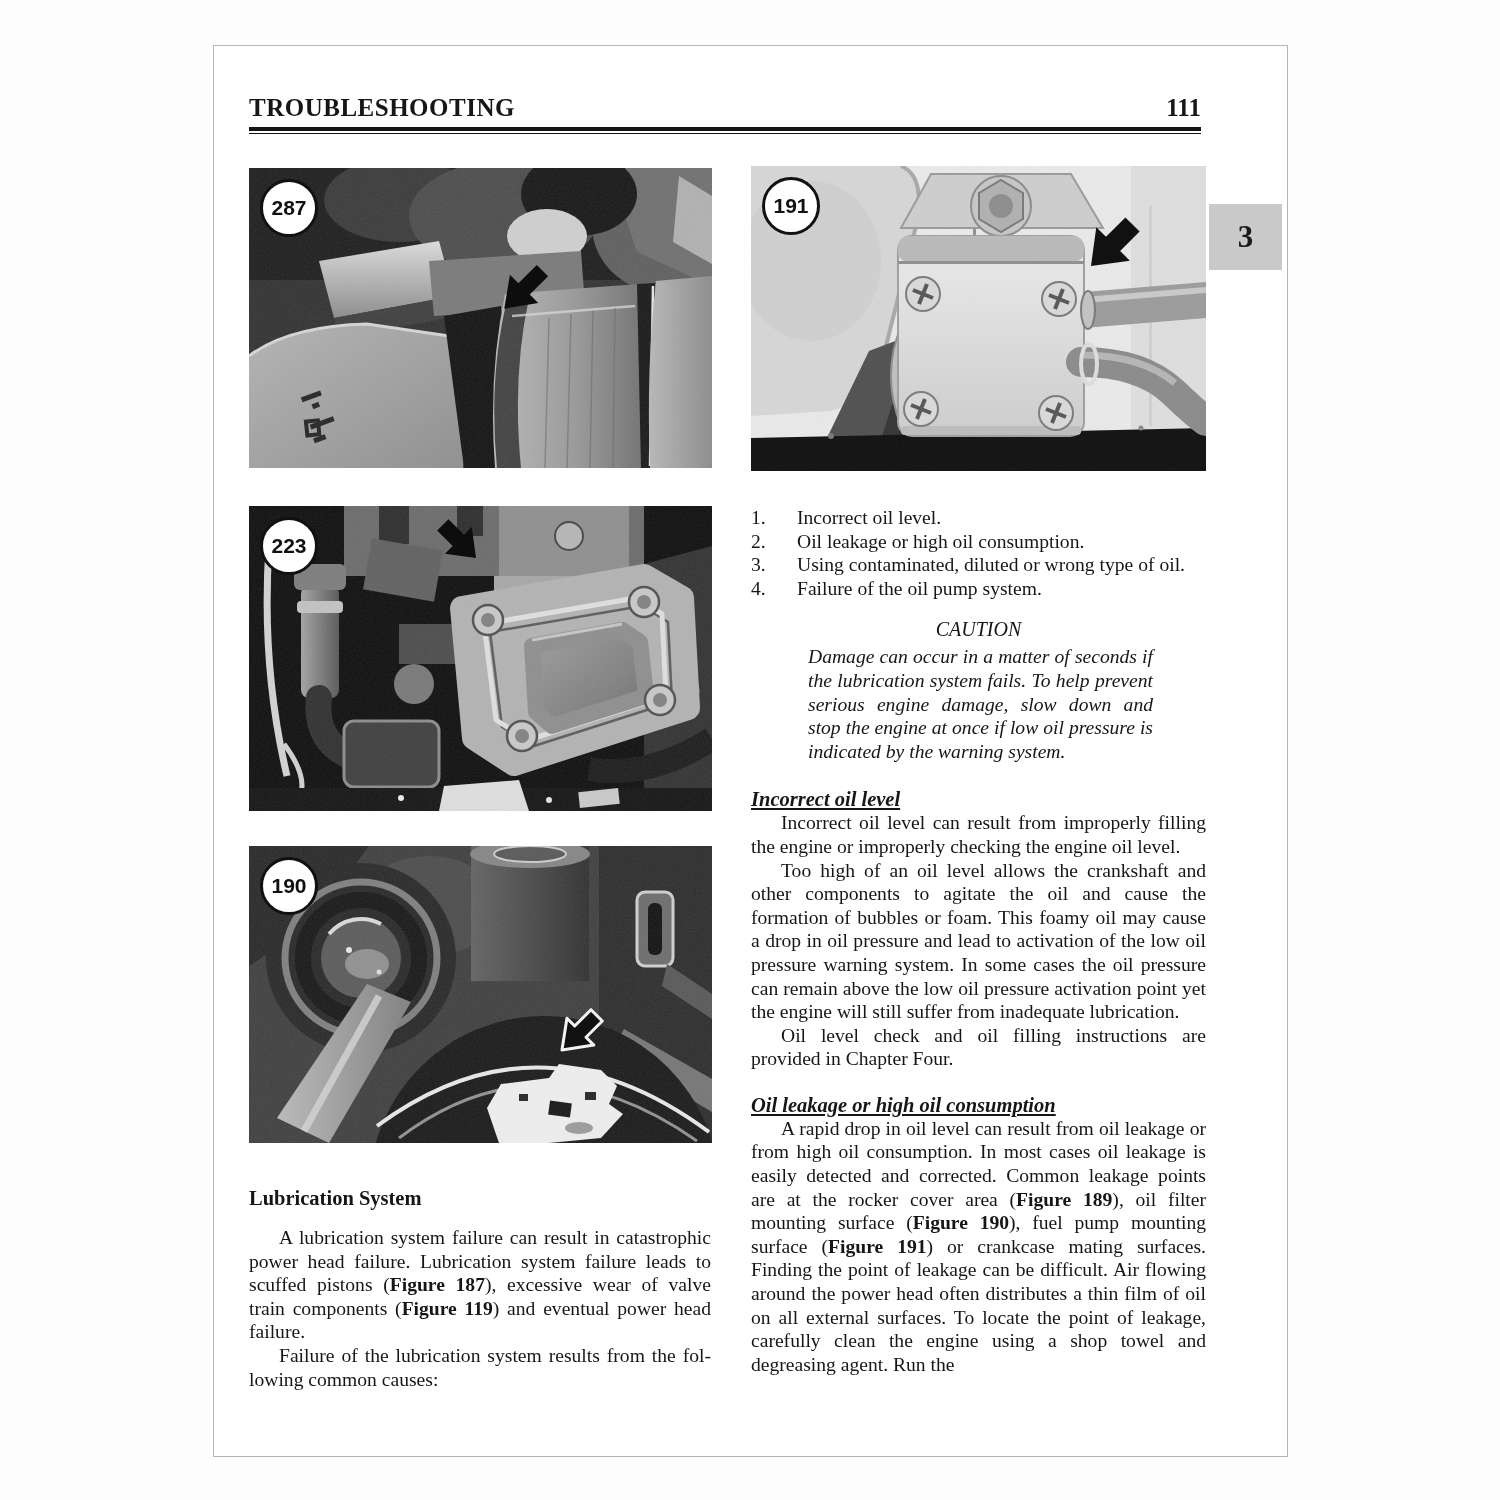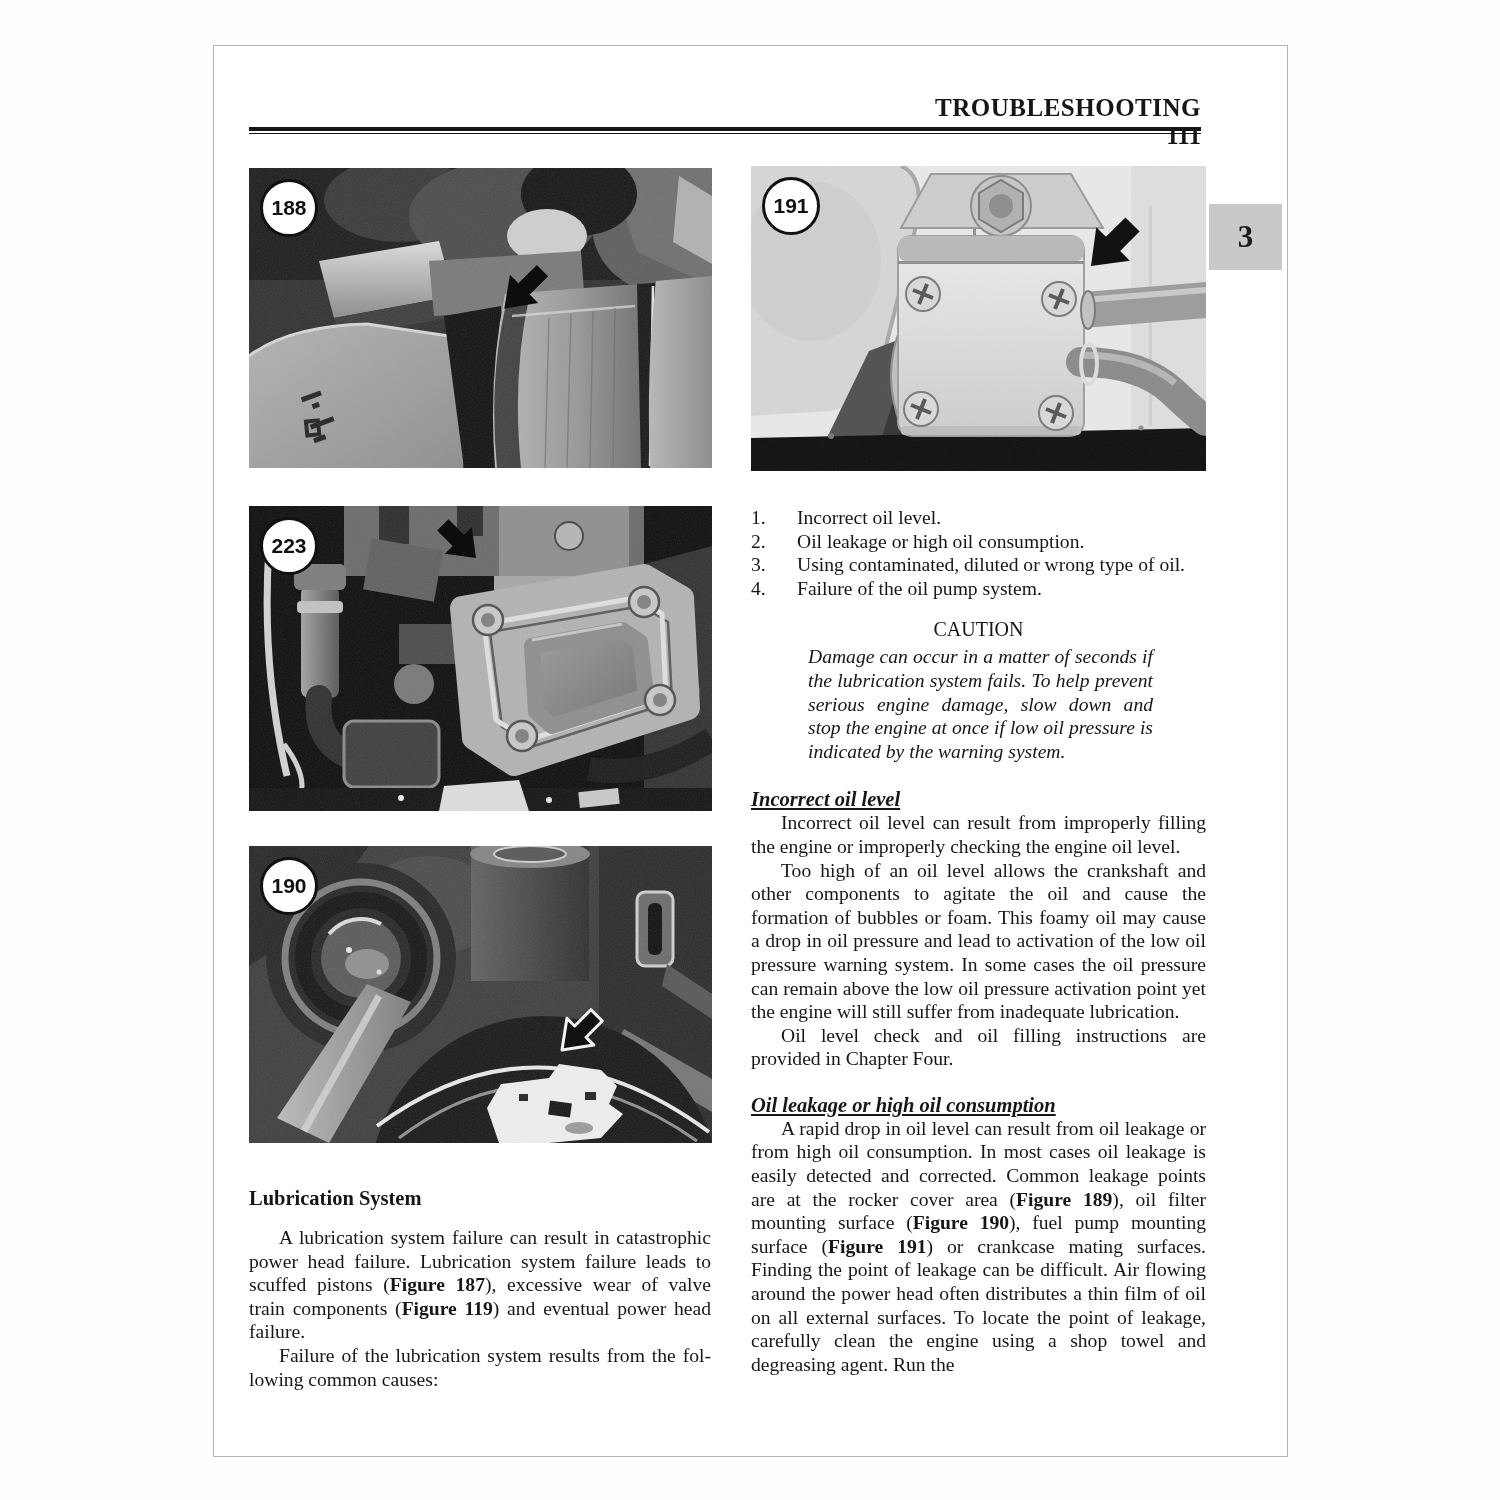--- a/index.html
+++ b/index.html
@@ -2,21 +2,21 @@
 <html><head>
 <meta charset="utf-8">
 <style>
   html,body{margin:0;padding:0;background:#ffffff;}
   .canvas{position:relative;width:1500px;height:1500px;background:#fdfdfd;overflow:hidden;
           font-family:"Liberation Serif", serif;color:#161616;}
   .page{position:absolute;left:213px;top:45px;width:1073px;height:1410px;background:#ffffff;
         border:1px solid #b5b5b5;}
   
   .hdr{position:absolute;left:35px;top:48px;width:952px;display:flex;justify-content:space-between;
-       align-items:flex-end;flex-direction:column;}
+       align-items:flex-end;}
   .hdr .title{font-size:25px;font-weight:bold;letter-spacing:.5px;}
   .hdr .pno{font-size:25px;font-weight:bold;}
   .rule{position:absolute;left:35px;top:81px;width:952px;height:2px;
         border-top:4px solid #141414;border-bottom:1px solid #141414;}
   
   .tab{position:absolute;left:995px;top:158px;width:73px;height:66px;background:#c9c9c9;
        display:flex;align-items:center;justify-content:center;font-size:31px;font-weight:bold;color:#1b1b1b;}
   
   figure.photo{position:absolute;margin:0;padding:0;}
   figure.photo svg{display:block;width:100%;height:100%;}
@@ -26,21 +26,21 @@
   
   .col{position:absolute;font-size:19.6px;line-height:23.6px;text-align:justify;}
   .col p{margin:0;text-indent:30px;}
   h3{margin:0;font-size:20.5px;line-height:24px;text-align:left;text-indent:0;}
   h3.bold{font-weight:bold;font-style:normal;}
   h3.bi{font-weight:bold;font-style:italic;text-decoration:underline;}
   .li{display:flex;text-align:left;}
   .li .num{flex:0 0 29px;}
   .li .litext{flex:1;margin-left:17px;}
   .caution{margin-top:17px;}
-  .caution .ct{text-align:center;font-size:20px;line-height:24px;}
+  .caution .ct{text-align:center;font-style:italic;font-size:20px;line-height:24px;}
   .caution .cb{margin:4px 53px 0 57px;font-style:italic;text-align:justify;text-indent:0;}
   .mt-h{margin-top:19px;}
   .mt-p{margin-top:12px;}
   b{font-weight:bold;}
 </style>
 </head>
 <body>
 
 <div class="canvas">
   <div class="page">
@@ -106,21 +106,21 @@
         </g>
         <polygon points="388,116 406,115 402,300 392,300" fill="#161616"></polygon>
         <path d="M404,118 L401,298" stroke="#e5e5e5" stroke-width="2.5"></path>
         <path d="M407,113 L463,108 L463,300 L401,300 Q397,200 407,113 Z" fill="url(#g188b)"></path>
         <rect width="463" height="300" filter="url(#n188)"></rect>
         <g transform="translate(268,128) rotate(45)">
           <polygon points="-8,-36 8,-36 8,-10 20,-10 0,18 -20,-10 -8,-10" fill="#0d0d0d"></polygon>
         </g>
       </svg>
       <div class="figno">
-        <span>188</span>
+        <span>287</span>
       </div>
     </figure>
 
     <figure class="photo" style="left:35px;top:460px;width:463px;height:305px">
       <svg viewBox="0 0 463 305" preserveAspectRatio="none">
         <defs>
           <linearGradient id="g189p" x1="0" y1="0" x2="1" y2="0">
             <stop offset="0" stop-color="#a2a2a2"></stop>
               <stop offset="1" stop-color="#565656"></stop>
           </linearGradient>

